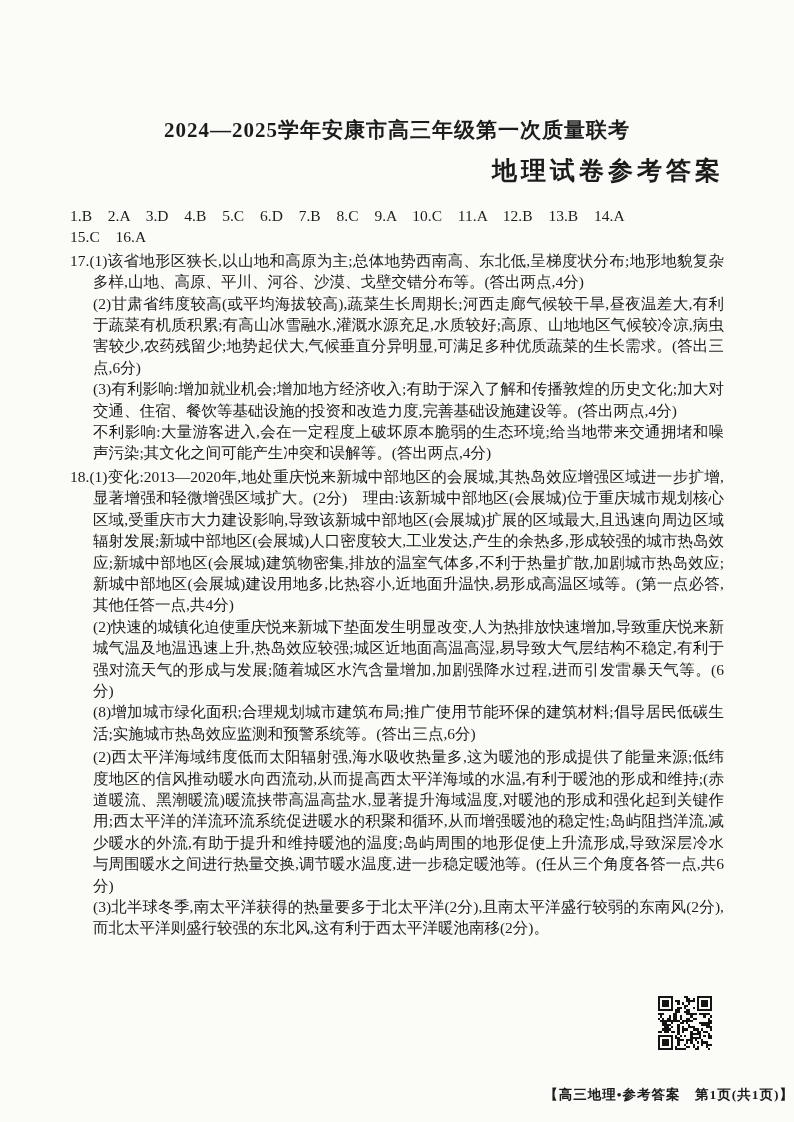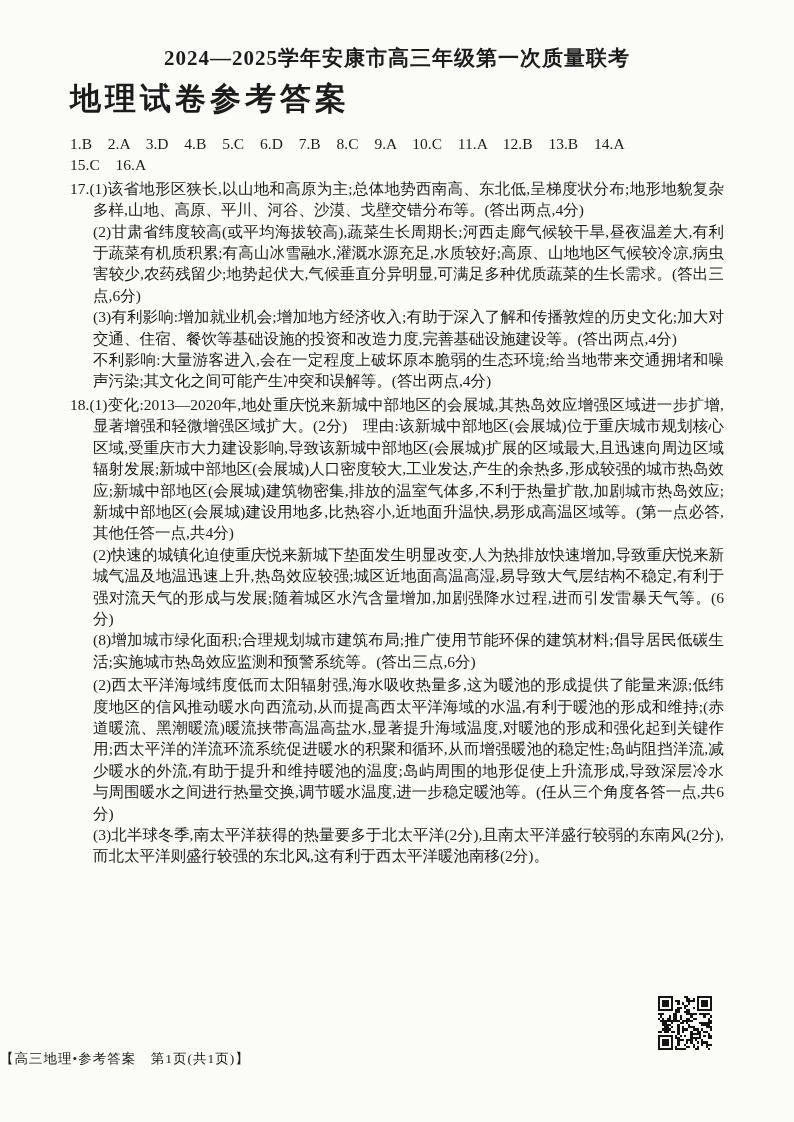--- a/index.html
+++ b/index.html
@@ -7,33 +7,33 @@
   body {
     background: #f6f6f3;
     font-family: "Liberation Serif", "DejaVu Serif", serif;
     color: #1c1c1c;
     position: relative;
   }
   .page {
     position: absolute;
     inset: 0;
     background: #fbfbf8;
-    padding: 44px 70px 0 70px;
+    padding: 116px 70px 0 70px;
     overflow: hidden;
   }
   .title1 {
     text-align: center;
     font-size: 21px;
     font-weight: bold;
     letter-spacing: 1px;
     line-height: 28px;
   }
   .title2 {
-    text-align: left;
-    font-size: 31px;
+    text-align: right;
+    font-size: 25px;
     font-weight: bold;
     letter-spacing: 4px;
     line-height: 40px;
     margin-top: 7px;
   }
   .choices {
     margin-top: 14px;
     font-size: 15.5px;
     line-height: 21.4px;
     word-spacing: 12px;
@@ -47,26 +47,26 @@
     padding-left: 23px;
     text-indent: -23px;
     text-align: justify;
   }
   .q-part {
     padding-left: 23px;
     text-align: justify;
   }
   .footer {
     position: absolute;
-    top: 1050px;
+    top: 1086px;
     left: 0;
     width: 100%;
-    text-align: left;
+    text-align: right;
     font-size: 13.5px;
-    font-weight: normal;
+    font-weight: bold;
     letter-spacing: 1px;
   }
   .qr {
     position: absolute;
     left: 658px;
     top: 996px;
     width: 54px;
     height: 54px;
   }
   .qr svg { width: 100%; height: 100%; display: block; }

